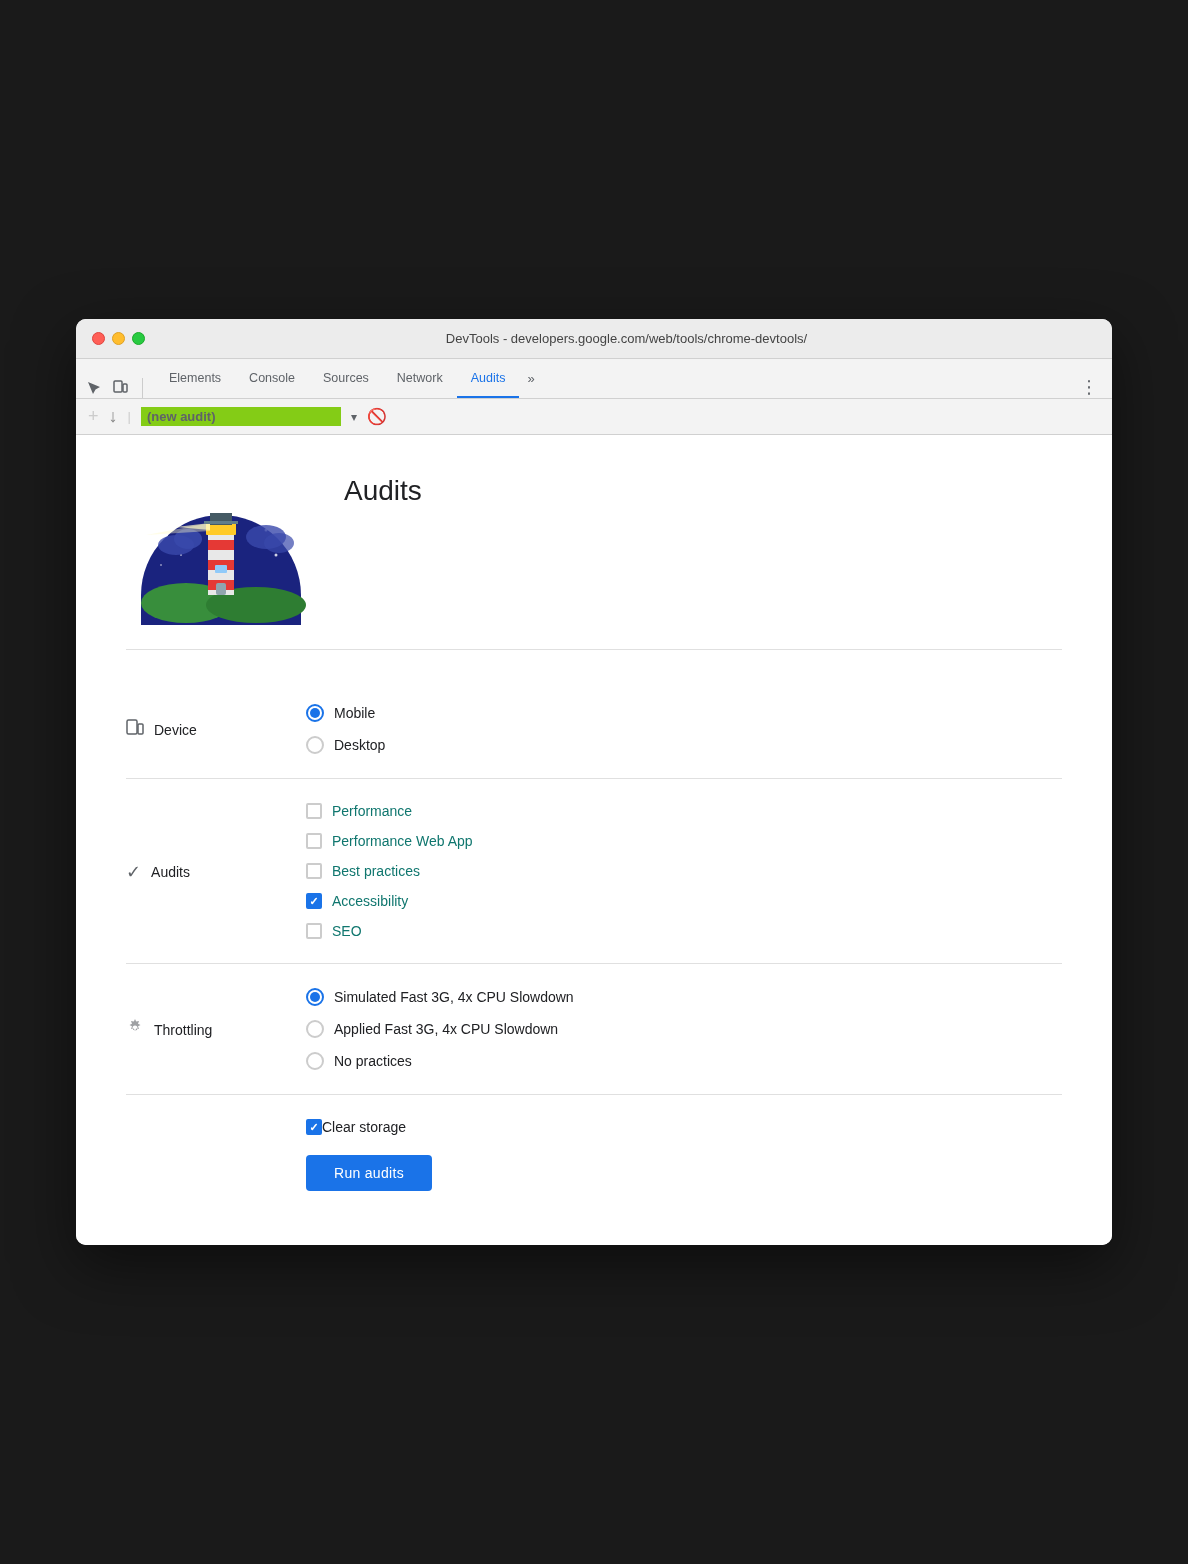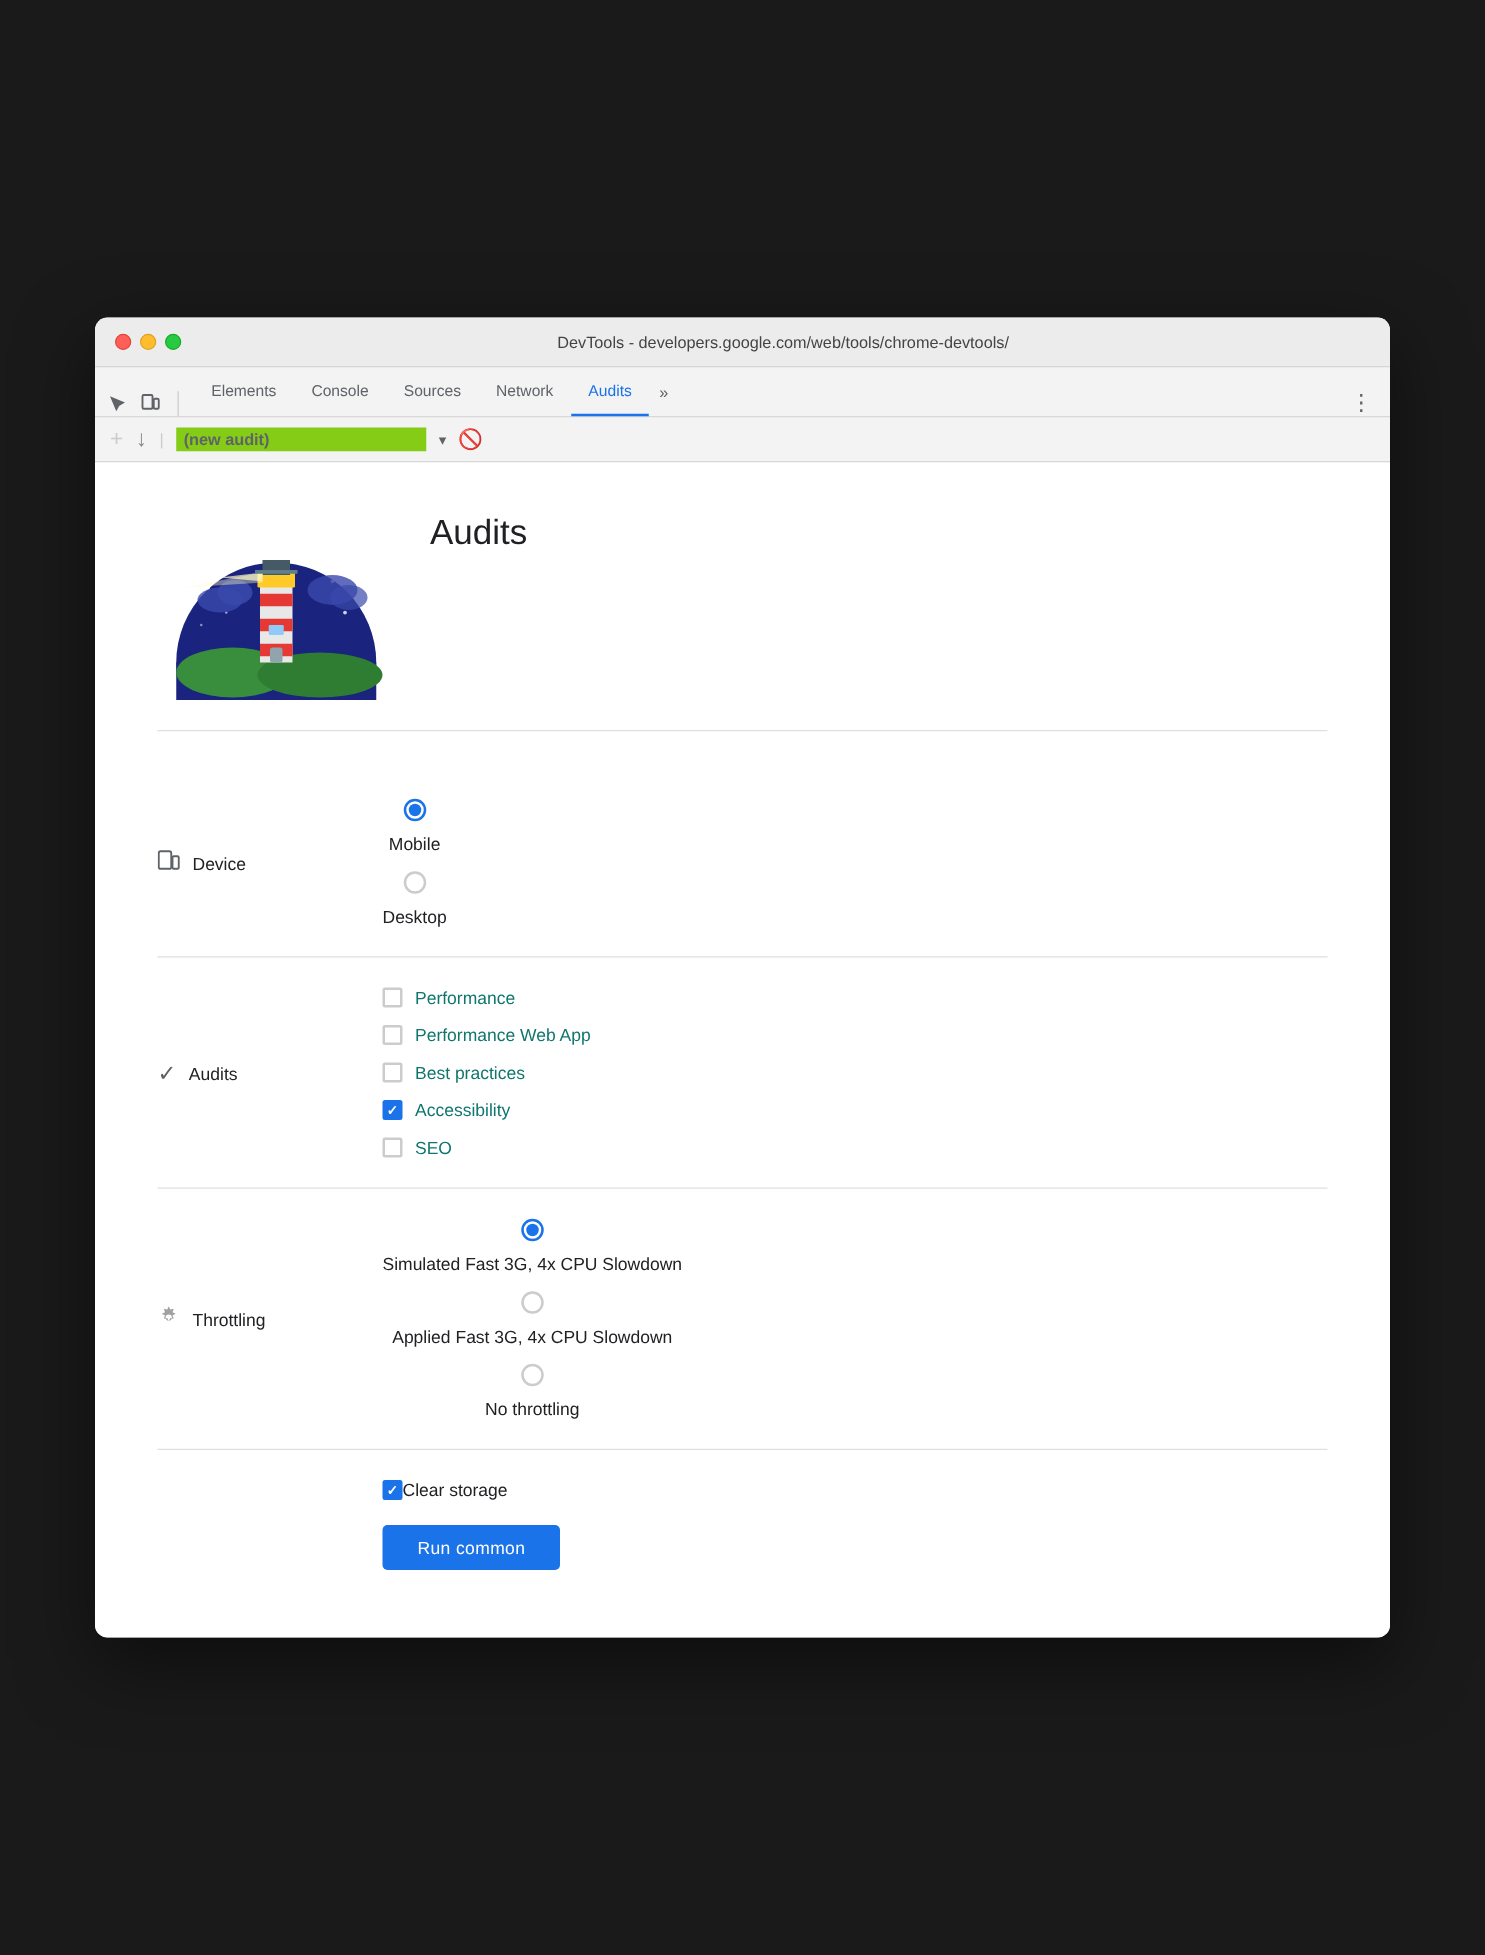--- a/index.html
+++ b/index.html
@@ -243,21 +243,20 @@
     }
 
     
     .radio-option {
       display: flex;
       align-items: center;
       gap: 10px;
       font-size: 14px;
       color: #202124;
       cursor: pointer;
-      flex-direction: column;
     }
 
     .radio-circle {
       width: 18px;
       height: 18px;
       border-radius: 50%;
       border: 2px solid #ccc;
       display: flex;
       align-items: center;
       justify-content: center;
@@ -520,27 +519,27 @@
         <label class="radio-option">
           <div class="radio-circle selected"></div>
           <span>Simulated Fast 3G, 4x CPU Slowdown</span>
         </label>
         <label class="radio-option">
           <div class="radio-circle"></div>
           <span>Applied Fast 3G, 4x CPU Slowdown</span>
         </label>
         <label class="radio-option">
           <div class="radio-circle"></div>
-          <span>No throttling</span>
+          <span>No practices</span>
         </label>
       </div>
     </div>
 
     <div class="run-section">
       <div class="clear-storage-row">
         <div class="checkbox-box checked"></div>
         <span>Clear storage</span>
       </div>
-      <button class="run-btn">Run common</button>
+      <button class="run-btn">Run audits</button>
     </div>
 
   </div>
 </div>
 
 </body></html>

